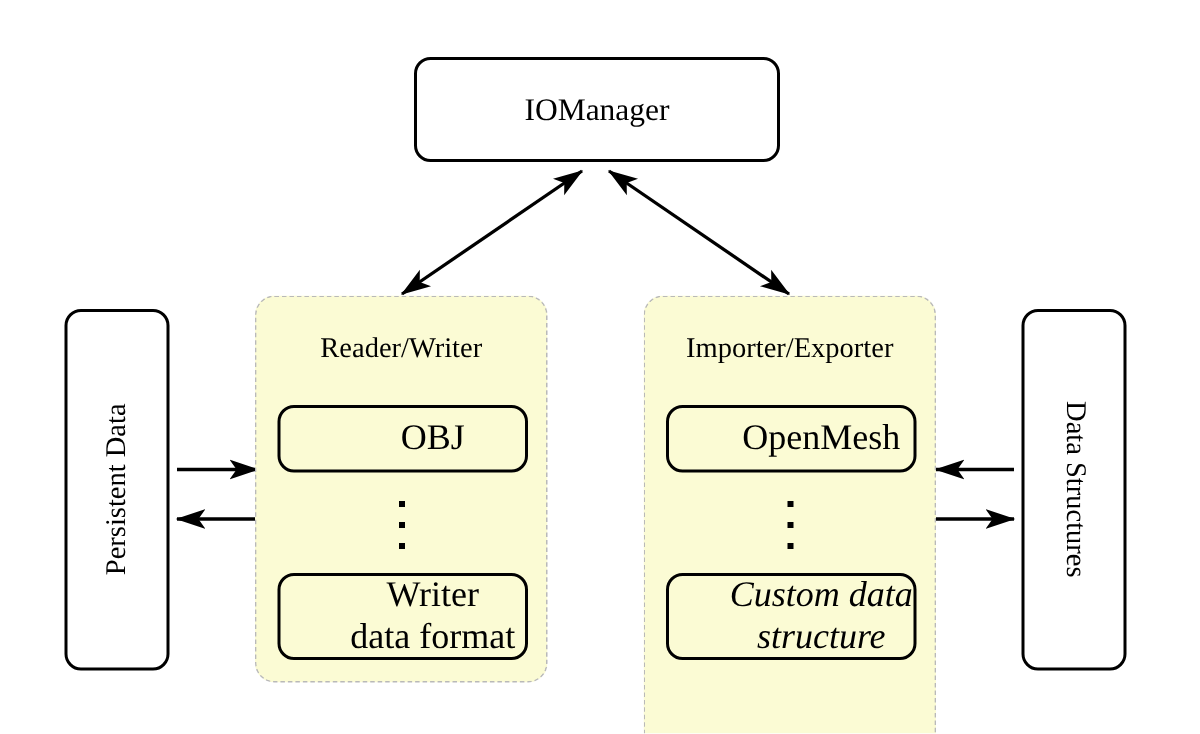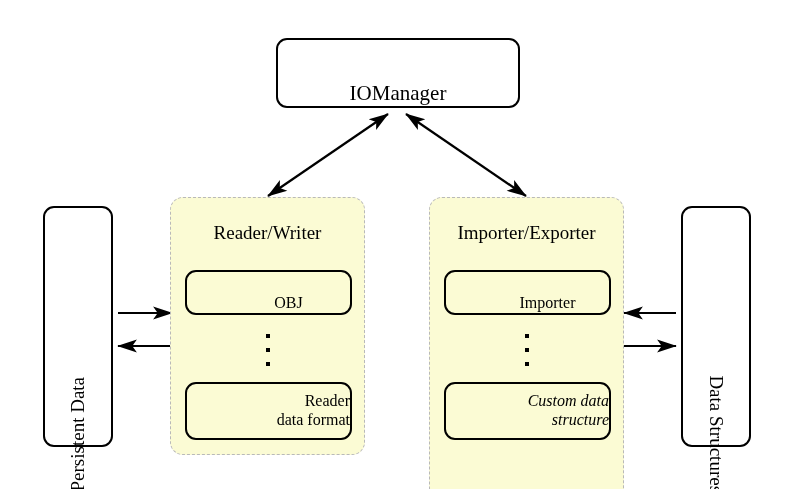--- a/index.html
+++ b/index.html
@@ -16,21 +16,21 @@
     font-family: "Liberation Serif", "DejaVu Serif", serif;
     color: #000000;
     overflow: hidden;
   }
 
   
   .node {
     position: absolute;
     box-sizing: border-box;
     display: flex;
-    align-items: flex-end;
+    align-items: center;
     justify-content: center;
     text-align: center;
     line-height: 1.18;
   }
 
   
   .manager-box {
     border: 2.6px solid #000000;
     border-radius: 11px;
     background: #ffffff;
@@ -65,21 +65,21 @@
     text-align: center;
     font-size: 19px;
     white-space: nowrap;
   }
 
   
   .item-box {
     border: 2.8px solid #000000;
     border-radius: 11px;
     background: #fbfbd4;
-    font-size: 16px;
+    font-size: 24px;
     padding-left: 40px;
   }
 
   
   .vdots {
     position: absolute;
     display: flex;
     flex-direction: column;
     align-items: center;
     justify-content: space-between;
@@ -149,31 +149,31 @@
       <span>OBJ</span>
     </div>
 
     <div class="vdots" style="left:94px; top:136px; width:6px; height:32px;">
       <i></i>
         <i></i>
         <i></i>
     </div>
 
     <div class="node item-box" style="left:14px; top:184px; width:167px; height:58px; flex-direction:column;">
-      <span>Reader</span>
+      <span>Writer</span>
       <span>data format</span>
     </div>
   </div>
 
   <div class="node group-box" style="left:429px; top:197px; width:195px; height:316px;">
 
     <div class="group-title" style="top:24px;">Importer/Exporter</div>
 
     <div class="node item-box" style="left:14px; top:72px; width:167px; height:45px;">
-      <span>Importer</span>
+      <span>OpenMesh</span>
     </div>
 
     <div class="vdots" style="left:94px; top:136px; width:6px; height:32px;">
       <i></i>
         <i></i>
         <i></i>
     </div>
 
     <div class="node item-box" style="left:14px; top:184px; width:167px; height:58px; flex-direction:column;font-style:italic;">
       <span>Custom data</span>

